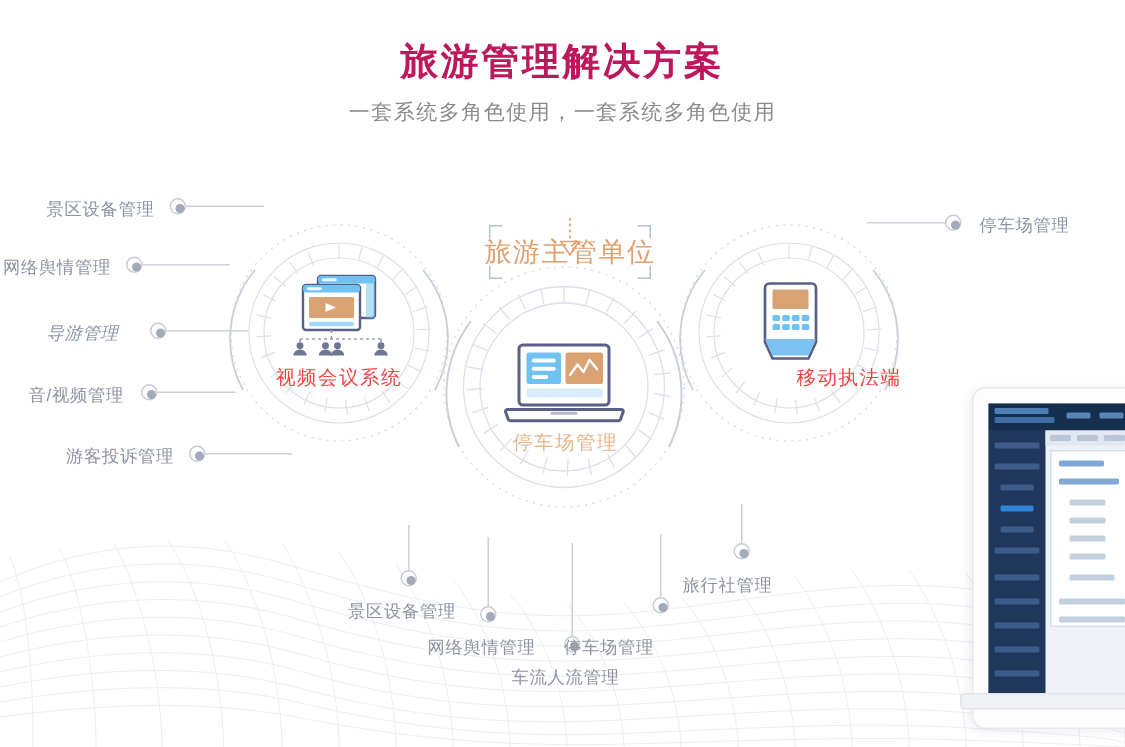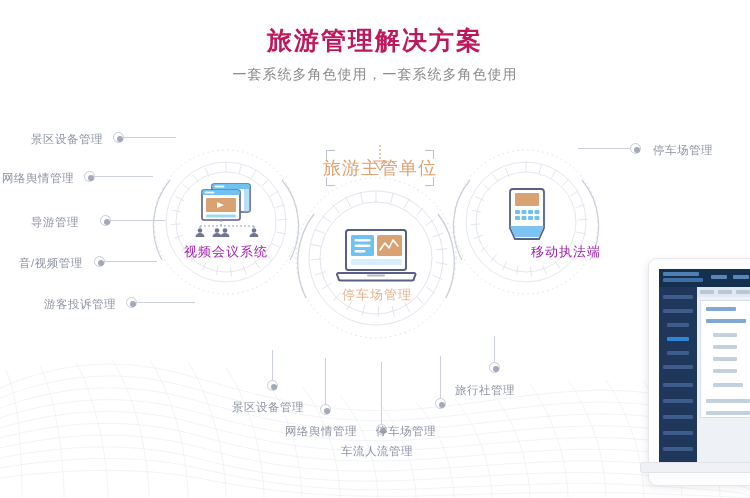--- a/index.html
+++ b/index.html
@@ -39,21 +39,21 @@
 
   
   .ring-wrap { position:absolute; }
   .ring-wrap svg { display:block; }
 
   
   .node-label {
     position:absolute; text-align:center; white-space:nowrap;
     font-size:13px; letter-spacing:1px;
   }
-  .node-label.orange { color:#a21caf; }
+  .node-label.orange { color:#ef4444; }
   .node-label.orange-light { color:#e8b48c; }
 
   
   .conn-label {
     position:absolute; white-space:nowrap; font-size:11.5px;
     color:#8d93a3; letter-spacing:.5px;
   }
   .dot {
     position:absolute; width:11px; height:11px; border-radius:50%;
     background:#ffffff; border:1px solid #c7cbd6;
@@ -334,21 +334,21 @@
   <div class="node-label orange-light" style="left:322px;top:286px;width:110px;">停车场管理</div>
 
   <div class="conn-label" style="left:31px;top:132px;">景区设备管理</div>
   <span class="dot" style="left:113px;top:132px;"></span>
   <span class="lead h" style="left:124px;top:137px;width:52px;"></span>
 
   <div class="conn-label" style="left:2px;top:171px;">网络舆情管理</div>
   <span class="dot" style="left:84px;top:171px;"></span>
   <span class="lead h" style="left:95px;top:176px;width:58px;"></span>
 
-  <div class="conn-label" style="left:31px;top:215px;">导游管理</div>
+  <div class="conn-label" style="left:31px;top:215px;font-style:italic;">导游管理</div>
   <span class="dot" style="left:100px;top:215px;"></span>
   <span class="lead h" style="left:111px;top:220px;width:54px;"></span>
 
   <div class="conn-label" style="left:19px;top:256px;">音/视频管理</div>
   <span class="dot" style="left:94px;top:256px;"></span>
   <span class="lead h" style="left:105px;top:261px;width:52px;"></span>
 
   <div class="conn-label" style="left:44px;top:297px;">游客投诉管理</div>
   <span class="dot" style="left:126px;top:297px;"></span>
   <span class="lead h" style="left:137px;top:302px;width:58px;"></span>

